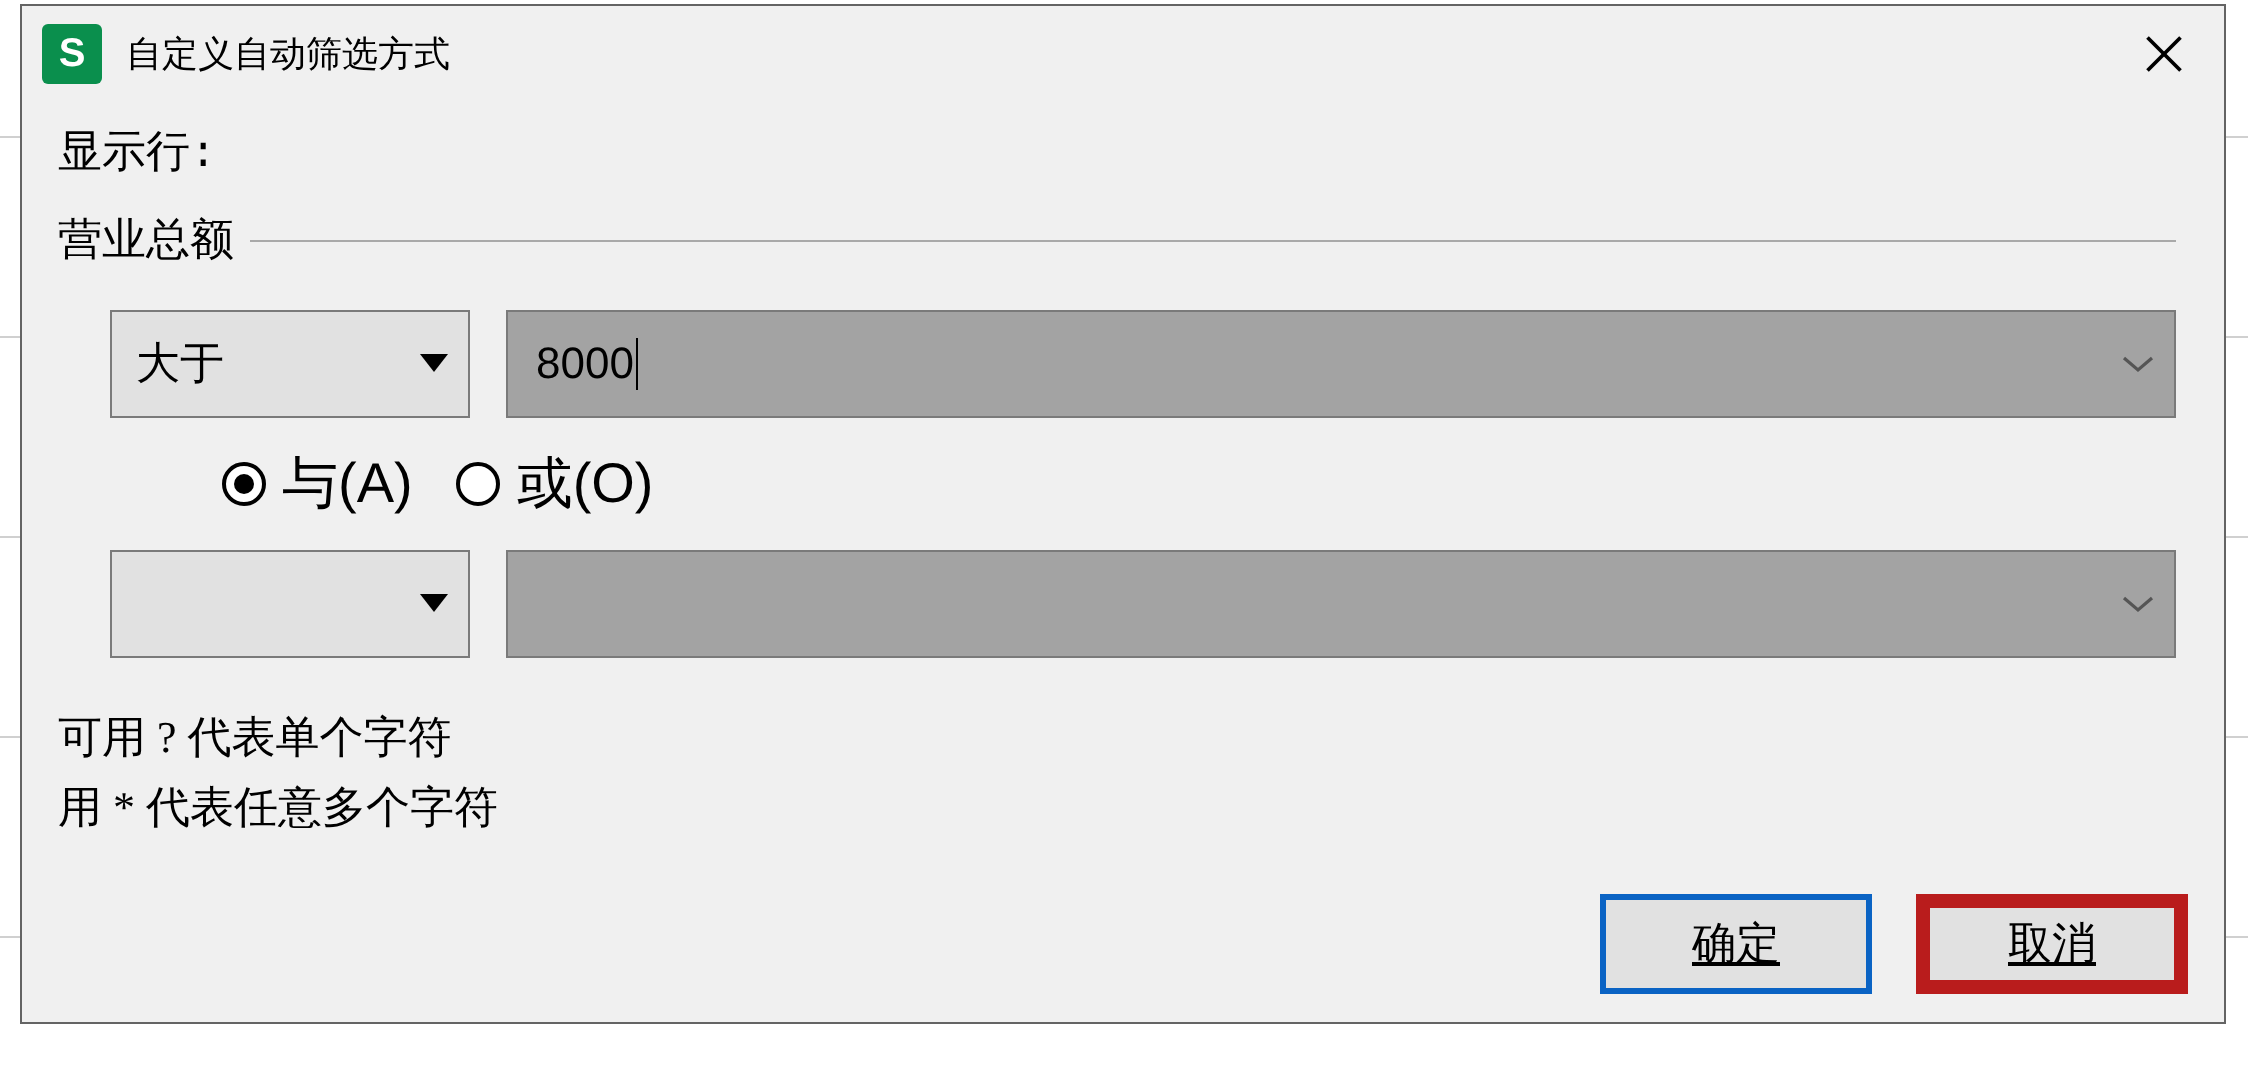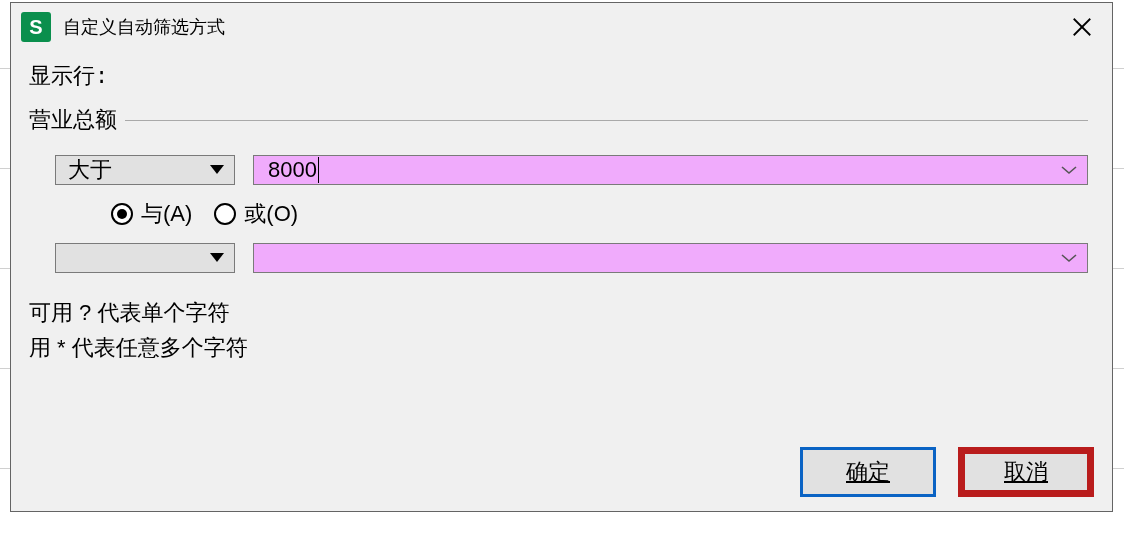--- a/index.html
+++ b/index.html
@@ -98,35 +98,35 @@
 
     .criteria-row {
       display: flex;
       align-items: stretch;
       gap: 18px;
       margin-left: 26px;
       margin-bottom: 14px;
     }
     .combo {
       position: relative;
-      height: 30px;
+      height: 54px;
       border: 1px solid #7a7a7a;
       background: #e1e1e1;
       display: flex;
       align-items: center;
       padding-left: 12px;
       padding-right: 36px;
       font-size: 22px;
       cursor: pointer;
       user-select: none;
     }
     .combo.op { width: 180px; }
     .combo.val {
       flex: 1;
-      background: #f0abfc;
+      background: #a3a3a3;
       padding-left: 14px;
     }
     .combo .caret {
       position: absolute;
       right: 10px;
       top: 50%;
       transform: translateY(-50%);
     }
     .caret svg { display: block; }
     .caret .tri { fill: #000; }
@@ -140,21 +140,21 @@
       vertical-align: -4px;
       margin-left: 1px;
     }
 
     .radio-row {
       display: flex;
       align-items: center;
       gap: 22px;
       margin-left: 82px;
       margin-bottom: 14px;
-      font-size: 22px;
+      font-size: 28px;
     }
     .radio {
       display: flex;
       align-items: center;
       gap: 8px;
       cursor: pointer;
     }
     .radio-circle {
       width: 22px;
       height: 22px;
@@ -169,20 +169,21 @@
       width: 10px;
       height: 10px;
       border-radius: 50%;
       background: #000;
     }
 
     .hints {
       margin-top: 22px;
       font-size: 22px;
       line-height: 1.6;
+      font-family: Liberation Serif, serif;
     }
 
     .footer {
       position: absolute;
       bottom: 14px;
       right: 18px;
       display: flex;
       gap: 22px;
       text-decoration: underline;
     }

